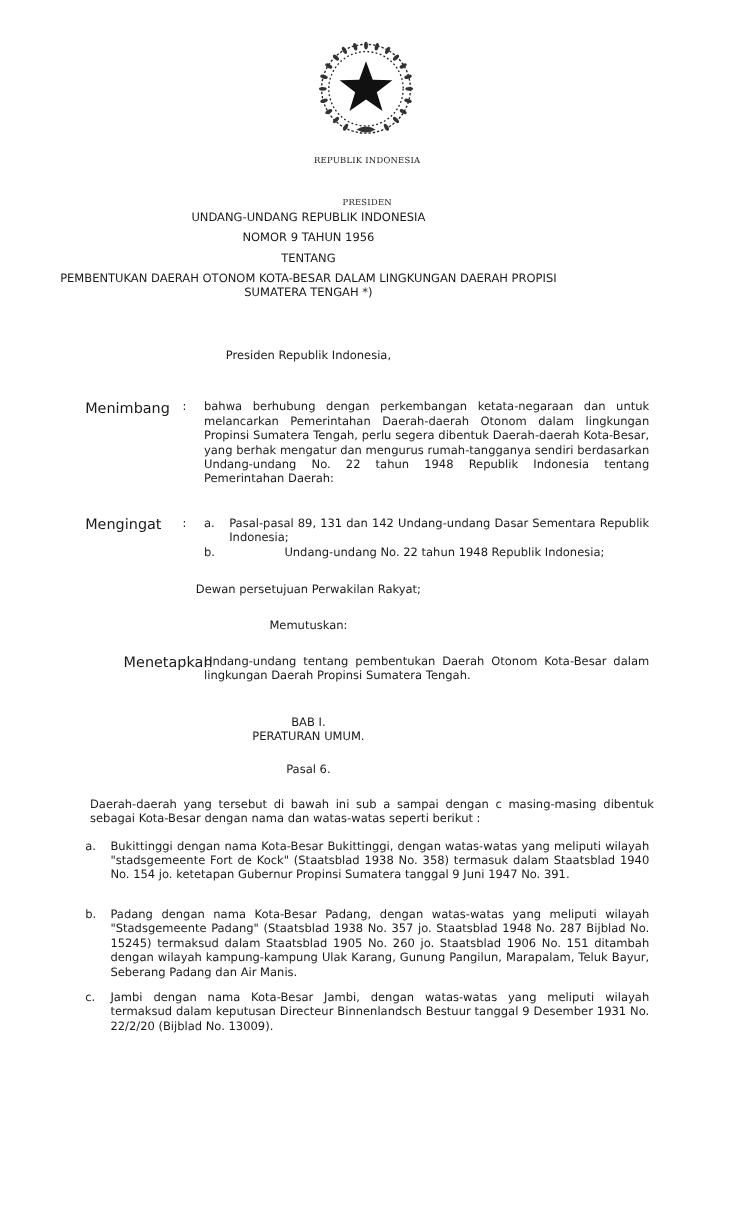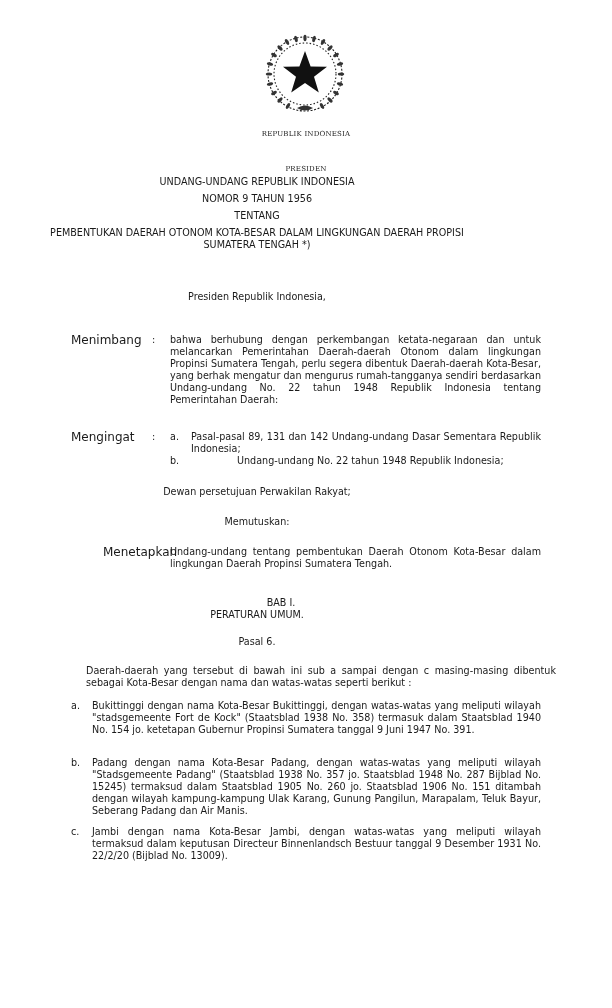--- a/index.html
+++ b/index.html
@@ -12,21 +12,21 @@
   .cap1 { top:121px;margin-top:44px; }
   .cap2 { top:130px; }
   .center { position:absolute; left:0; width:514px; text-align:center; font-size:9.6px; line-height:12px; }
   .label { position:absolute; left:71px; font-size:12px; line-height:12px;text-align:right; }
   .colon { position:absolute; left:152px; font-size:9.6px; line-height:12px; }
   .body-text { position:absolute; left:170px; width:371px; text-align:justify; text-align-last:left;
                font-size:9.6px; line-height:12px; }
   .lettered { position:absolute; font-size:9.6px; line-height:12px; }
   .letter { position:absolute; left:0; top:0; }
   .ltext { position:absolute; top:0; text-align:justify; text-align-last:left; }
-  .para { position:absolute; left:86px; width:470px; text-align:justify; text-align-last:left;
+  .para { position:absolute; left:75px; width:470px; text-align:justify; text-align-last:left;
           font-size:9.6px; line-height:12px; }
 </style>
 </head>
 <body>
 
 <div class="page">
 
   <svg class="emblem" viewBox="0 0 82 82">
     <g fill="none" stroke="#222" stroke-width="1.1">
       <circle cx="41" cy="41" r="37" stroke-dasharray="2 1.6"></circle>
@@ -90,21 +90,21 @@
     <span class="ltext" style="left:21px; width:350px;margin-left:46px;">Undang-undang No. 22 tahun 1948 Republik Indonesia;</span>
   </div>
 
   <div class="center" style="top:486px;">Dewan persetujuan Perwakilan Rakyat;</div>
   <div class="center" style="top:516px;">Memutuskan:</div>
 
   <div class="label" style="top:546px;padding-left:32px;">Menetapkan</div>
   <div class="colon" style="top:546px;">:</div>
   <div class="body-text" style="top:546px;">Undang-undang tentang pembentukan Daerah Otonom Kota-Besar dalam lingkungan Daerah Propinsi Sumatera Tengah.</div>
 
-  <div class="center" style="top:597px;margin-left:24px;">BAB I.</div>
+  <div class="center" style="top:597px;">BAB I.</div>
   <div class="center" style="top:609px;">PERATURAN UMUM.</div>
   <div class="center" style="top:636px;">Pasal 6.</div>
 
   <div class="para" style="top:665px;">Daerah-daerah yang tersebut di bawah ini sub a sampai dengan c masing-masing dibentuk sebagai Kota-Besar dengan nama dan watas-watas seperti berikut :</div>
 
   <div class="lettered" style="left:71px; top:700px; width:470px; height:48px;">
     <span class="letter">a.</span>
     <span class="ltext" style="left:21px; width:449px;">Bukittinggi dengan nama Kota-Besar Bukittinggi, dengan watas-watas yang meliputi wilayah "stadsgemeente Fort de Kock" (Staatsblad 1938 No. 358) termasuk dalam Staatsblad 1940 No. 154 jo. ketetapan Gubernur Propinsi Sumatera tanggal 9 Juni 1947 No. 391.</span>
   </div>
   <div class="lettered" style="left:71px; top:757px; width:470px; height:60px;">

